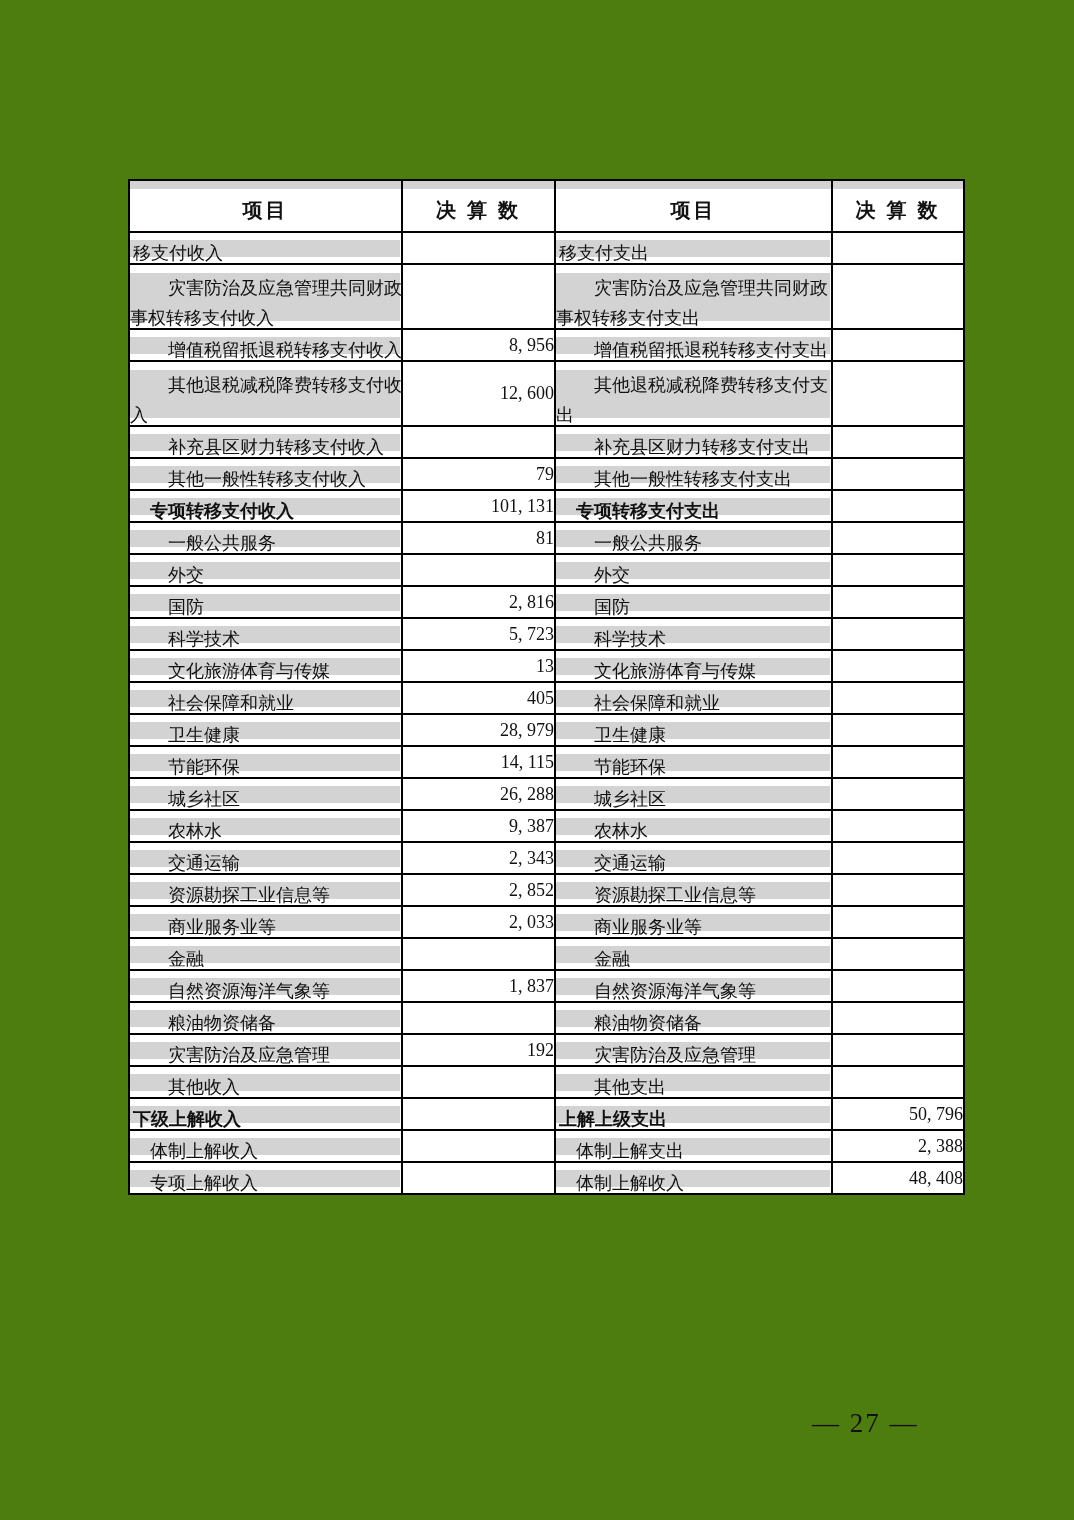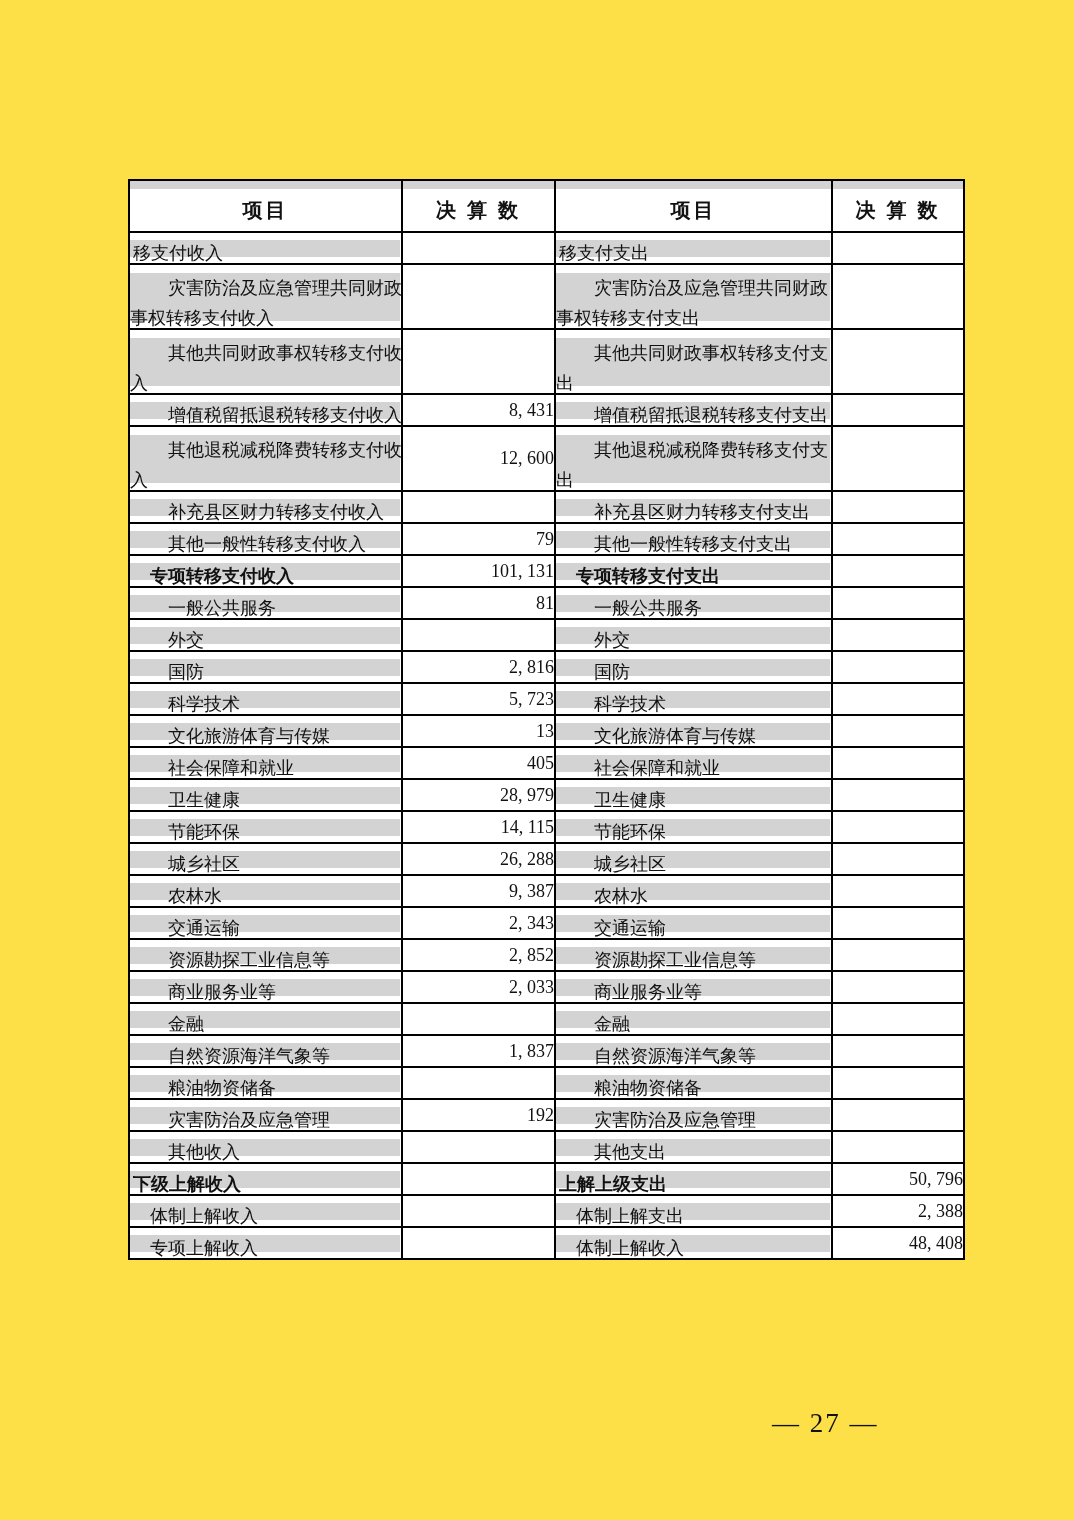--- a/index.html
+++ b/index.html
@@ -4,21 +4,21 @@
 <style>
   html, body {
     margin: 0;
     padding: 0;
     background: #ffffff;
   }
   .page {
     position: relative;
     width: 1074px;
     height: 1520px;
-    background: #fde047;
+    background: #4d7c0f;
     font-family: "Liberation Serif", "DejaVu Serif", serif;
     color: #111111;
     overflow: hidden;
   }
   table.acct {
     position: absolute;
     left: 128px;
     top: 179px;
     width: 835px;
     border-collapse: collapse;
@@ -78,21 +78,21 @@
 
   td.val {
     background: #ffffff;
     text-align: right;
     vertical-align: middle;
     font-size: 18px;
     padding-right: 5px;
   }
   .pageno {
     position: absolute;
-    left: 772px;
+    left: 812px;
     top: 1408px;
     font-size: 27px;
     letter-spacing: 2px;
     color: #111111;
   }
 </style>
 </head>
 <body>
 
 <div class="page">
@@ -141,43 +141,27 @@
           </td>
           <td class="val"></td>
           <td class="lab">
             <div class="shade">
               <span class="lbl ind2">灾害防治及应急管理共同财政
 事权转移支付支出</span>
             </div>
           </td>
           <td class="val"></td>
         </tr>
-        <tr class="d">
-          <td class="lab">
-            <div class="shade">
-              <span class="lbl ind2">其他共同财政事权转移支付收
-入</span>
-            </div>
-          </td>
-          <td class="val"></td>
-          <td class="lab">
-            <div class="shade">
-              <span class="lbl ind2">其他共同财政事权转移支付支
-出</span>
-            </div>
-          </td>
-          <td class="val"></td>
-        </tr>
         <tr class="s">
           <td class="lab">
             <div class="shade">
               <span class="lbl ind2">增值税留抵退税转移支付收入</span>
             </div>
           </td>
-          <td class="val">8, 431</td>
+          <td class="val">8, 956</td>
           <td class="lab">
             <div class="shade">
               <span class="lbl ind2">增值税留抵退税转移支付支出</span>
             </div>
           </td>
           <td class="val"></td>
         </tr>
         <tr class="d">
           <td class="lab">
             <div class="shade">

